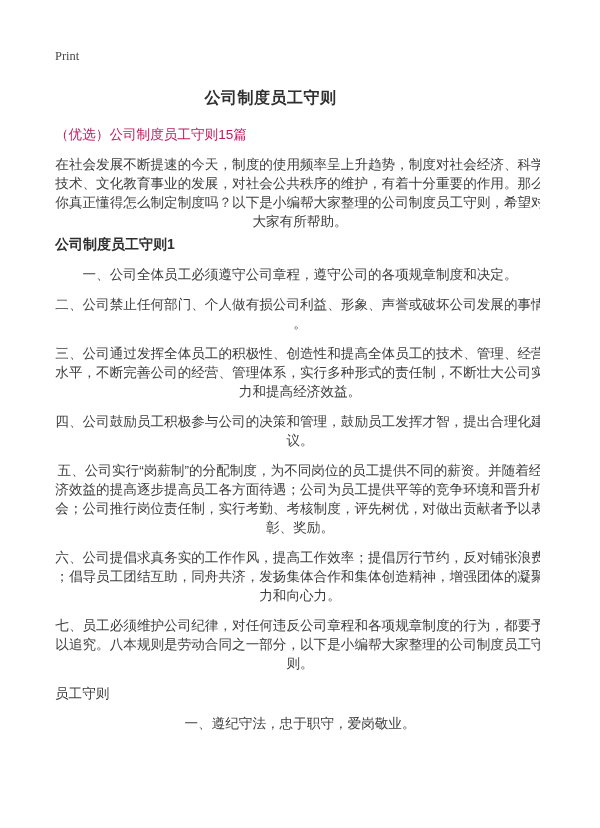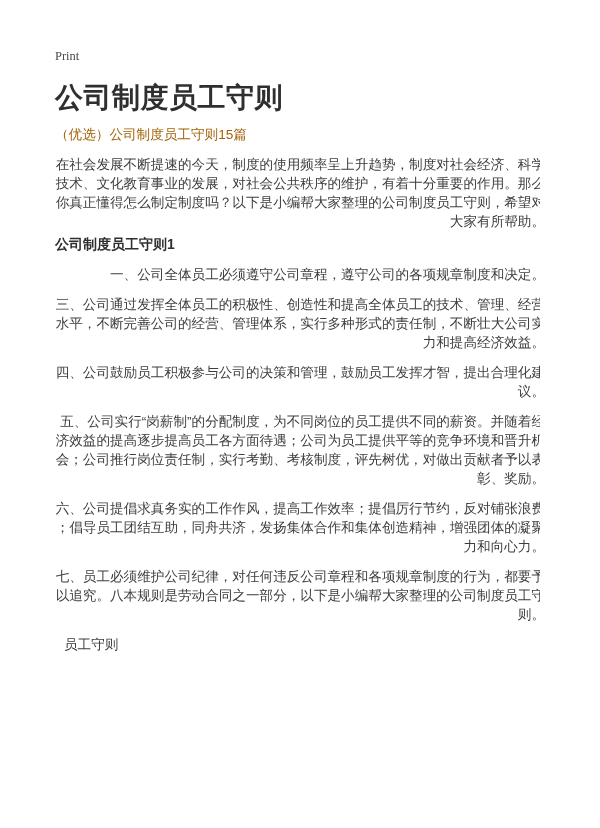--- a/index.html
+++ b/index.html
@@ -22,54 +22,54 @@
   .print-link {
     font-family: "Liberation Serif", "DejaVu Serif", serif;
     font-size: 12.5px;
     line-height: 15px;
     color: #4a4a4a;
     display: inline-block;
     cursor: pointer;
   }
   .doc-title {
     margin: 21px 0 0 0;
-    text-align: left;
-    font-size: 28px;
+    text-align: center;
+    font-size: 16px;
     line-height: 26px;
     font-weight: bold;
     color: #2f2f2f;
     letter-spacing: 0.5px;
   }
   .doc-subtitle {
     margin-top: 14px;
     font-size: 13.6px;
     line-height: 19px;
-    color: #a16207;
+    color: #be185d;
   }
   .para {
     width: 490px;
     margin: 11px 0 0 0;
     font-size: 13.6px;
     line-height: 19px;
     color: #3d3d3d;
     word-break: break-all;
     line-break: anywhere;
-    text-align: right;
+    text-align: center;
   }
   .section-heading {
     width: 490px;
     margin: 4px 0 0 0;
     font-size: 14px;
     line-height: 19px;
     font-weight: bold;
     color: #2f2f2f;
   }
   .subsection-heading {
     width: 490px;
-    margin: 11px 0 0 9px;
+    margin: 11px 0 0 0;
     font-size: 13.6px;
     line-height: 19px;
     font-weight: normal;
     color: #3d3d3d;
   }
 </style>
 </head>
 <body>
 
 <div class="page">
@@ -78,22 +78,24 @@
 
   <h1 class="doc-title">公司制度员工守则</h1>
 
   <div class="doc-subtitle">（优选）公司制度员工守则15篇</div>
 
   <p class="para">在社会发展不断提速的今天，制度的使用频率呈上升趋势，制度对社会经济、科学技术、文化教育事业的发展，对社会公共秩序的维护，有着十分重要的作用。那么你真正懂得怎么制定制度吗？以下是小编帮大家整理的公司制度员工守则，希望对大家有所帮助。</p>
 
   <h2 class="section-heading">公司制度员工守则1</h2>
 
   <p class="para">一、公司全体员工必须遵守公司章程，遵守公司的各项规章制度和决定。</p>
+  <p class="para">二、公司禁止任何部门、个人做有损公司利益、形象、声誉或破坏公司发展的事情。</p>
   <p class="para">三、公司通过发挥全体员工的积极性、创造性和提高全体员工的技术、管理、经营水平，不断完善公司的经营、管理体系，实行多种形式的责任制，不断壮大公司实力和提高经济效益。</p>
   <p class="para">四、公司鼓励员工积极参与公司的决策和管理，鼓励员工发挥才智，提出合理化建议。</p>
   <p class="para">五、公司实行“岗薪制”的分配制度，为不同岗位的员工提供不同的薪资。并随着经济效益的提高逐步提高员工各方面待遇；公司为员工提供平等的竞争环境和晋升机会；公司推行岗位责任制，实行考勤、考核制度，评先树优，对做出贡献者予以表彰、奖励。</p>
   <p class="para">六、公司提倡求真务实的工作作风，提高工作效率；提倡厉行节约，反对铺张浪费；倡导员工团结互助，同舟共济，发扬集体合作和集体创造精神，增强团体的凝聚力和向心力。</p>
   <p class="para">七、员工必须维护公司纪律，对任何违反公司章程和各项规章制度的行为，都要予以追究。八本规则是劳动合同之一部分，以下是小编帮大家整理的公司制度员工守则。</p>
 
   <div class="subsection-heading">员工守则</div>
 
+  <p class="para">一、遵纪守法，忠于职守，爱岗敬业。</p>
 
 </div>
 
 </body></html>

